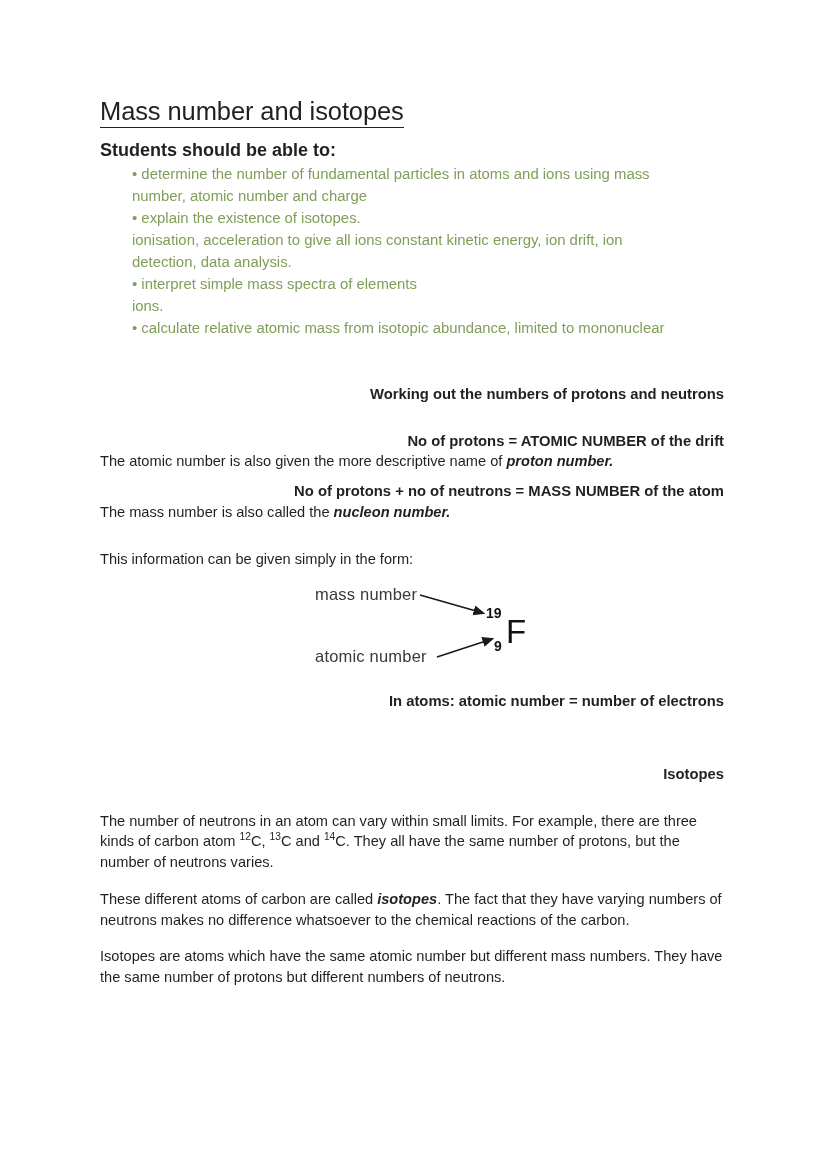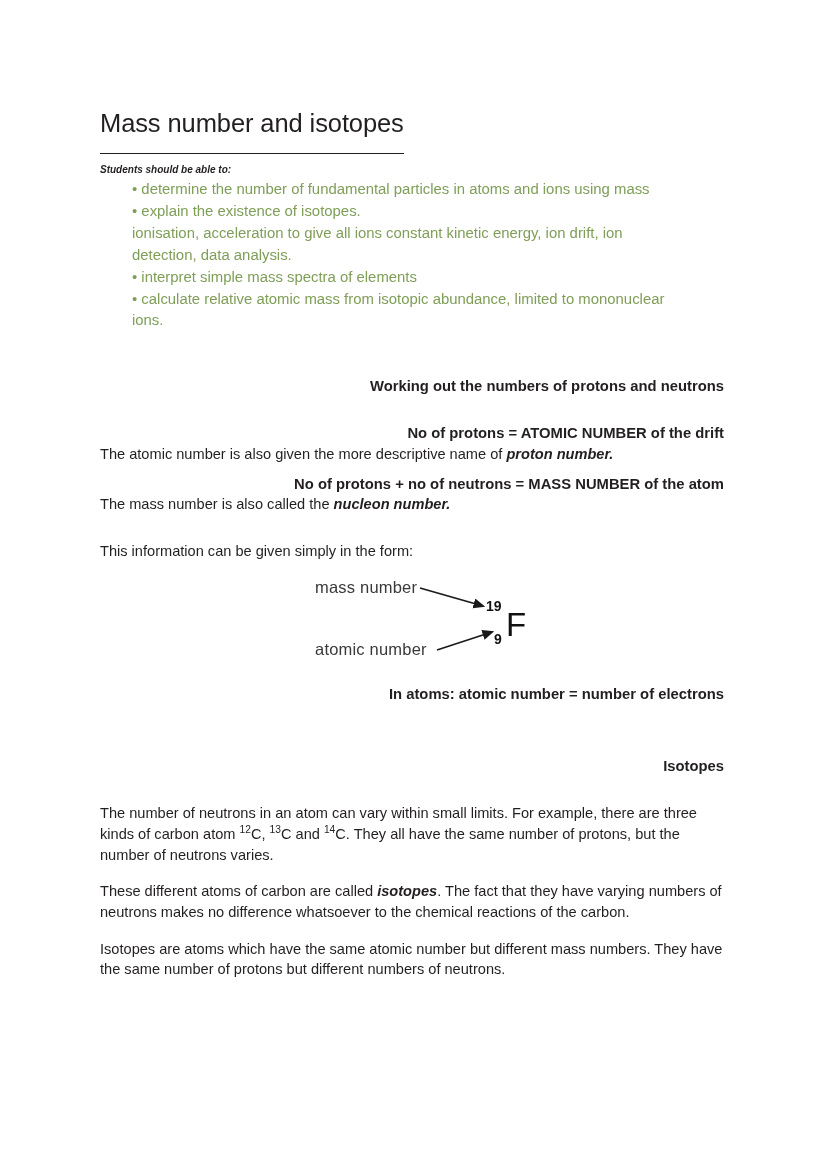--- a/index.html
+++ b/index.html
@@ -33,41 +33,40 @@
     width: 624px;
   }
 
   
   .doc-title {
     font-size: 25.5px;
     font-weight: 400;
     line-height: 1.18;
     letter-spacing: -0.1px;
     color: #231f20;
-    margin: 12px 0 2px 0;
+    margin: 0 0 2px 0;
     display: inline-block;
     border-bottom: 1.6px solid #231f20;
-    padding-bottom: 15px;
+    padding-bottom: 1px;
   }
 
   .title-wrap { line-height: 1; margin-bottom: 7px; }
 
   
   p {
     margin: 0;
     font-size: 14.6px;
     line-height: 1.42;
   }
 
   .lead-bold {
     font-weight: bold;
-    font-size: 10px;
+    font-size: 18px;
     line-height: 1.45;
     margin-bottom: 1px;
-    font-style: italic;
   }
 
   
   .spec {
     color: #7f9e58;
     font-size: 14.9px;
     line-height: 1.475;
   }
   .spec .line { display: block; margin-left: 32px; }
 
@@ -135,26 +134,27 @@
   <div class="content">
 
     <div class="title-wrap">
       <h1 class="doc-title">Mass number and isotopes</h1>
     </div>
 
     <p class="lead-bold">Students should be able to:</p>
 
     <div class="spec" style="color: rgb(127, 158, 88);">
       <span class="line">• determine the number of fundamental particles in atoms and ions using mass</span>
+      <span class="line">number, atomic number and charge</span>
       <span class="line">• explain the existence of isotopes.</span>
       <span class="line">ionisation, acceleration to give all ions constant kinetic energy, ion drift, ion</span>
       <span class="line">detection, data analysis.</span>
       <span class="line">• interpret simple mass spectra of elements</span>
+      <span class="line">ions.</span>
       <span class="line">• calculate relative atomic mass from isotopic abundance, limited to mononuclear</span>
-      <span class="line">ions.</span>
     </div>
 
     <div class="gap-lg"></div>
 
     <p class="section-head">Working out the numbers of protons and neutrons</p>
 
     <div class="gap-md"></div>
 
     <p class="section-head indent-1">No of protons = ATOMIC NUMBER of the drift</p>
     <p><span>The atomic number is also given the more descriptive name of </span><span class="ital-bold">proton number.</span></p>

